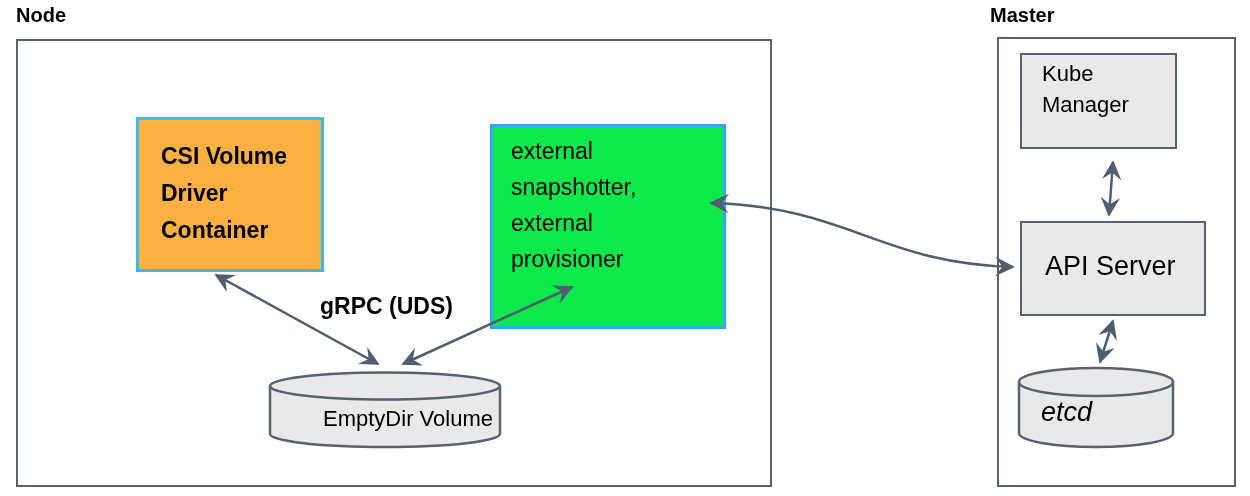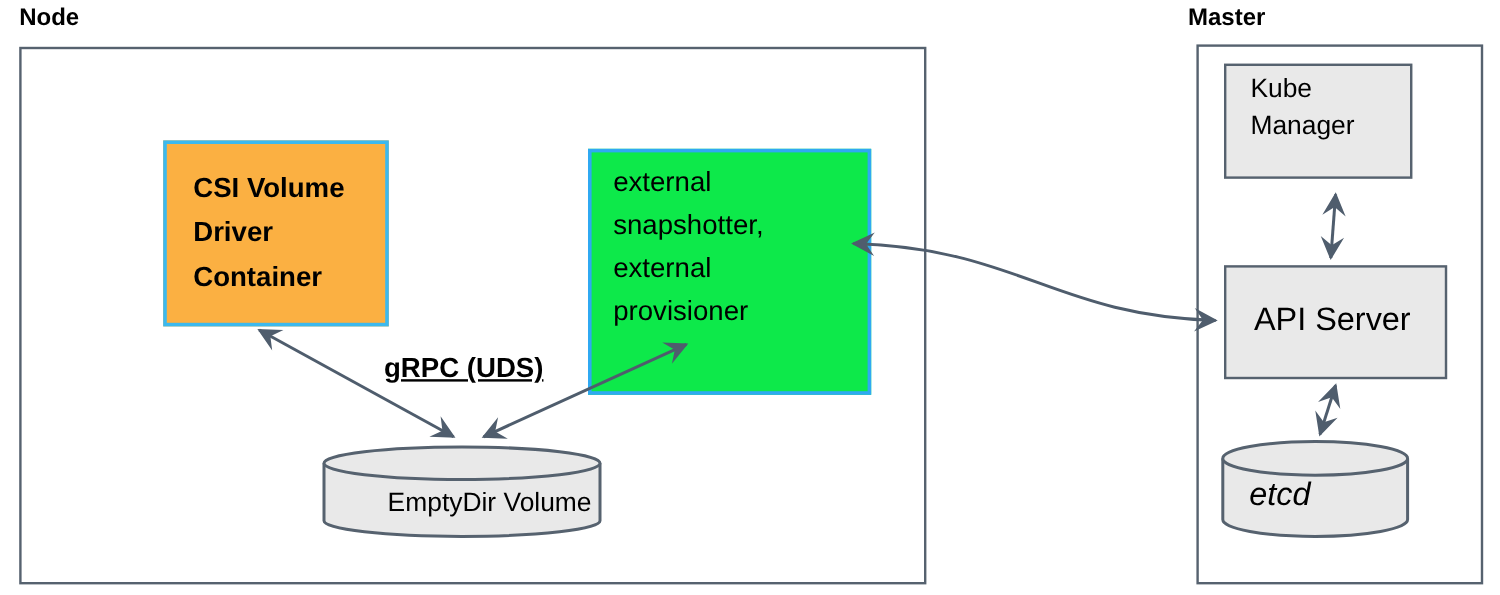--- a/index.html
+++ b/index.html
@@ -39,21 +39,21 @@
     <div>Container</div>
   </div>
 
   <div class="abs sidecar-box" style="left:468px;top:124px;width:236px;height:205px;margin-left:22px;">
     <div>external</div>
     <div>snapshotter,</div>
     <div>external</div>
     <div>provisioner</div>
   </div>
 
-  <div class="abs grpc" style="left:320px;top:293px;text-decoration:underline;">gRPC (UDS)</div>
+  <div class="abs grpc" style="left:320px;top:293px;">gRPC (UDS)</div>
 
   <div class="abs frame-label" style="left:990px;top:4px;">Master</div>
 
   <div class="abs outer-box" style="left:997px;top:37px;width:239px;height:450px;"></div>
 
   <div class="abs gray-box kcm" style="left:1020px;top:53px;width:157px;height:96px;">
     <div>Kube</div>
     <div>Manager</div>
   </div>
 

